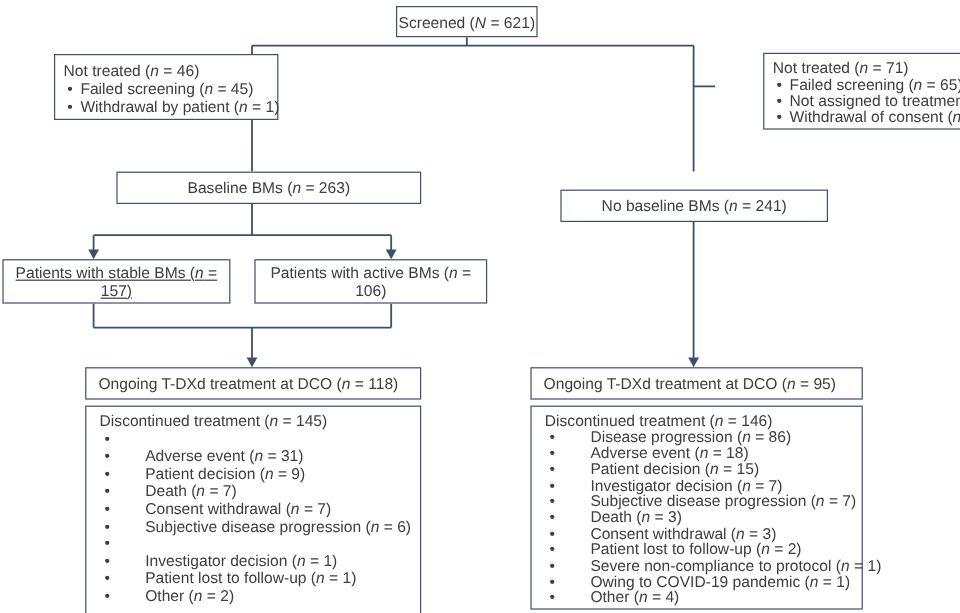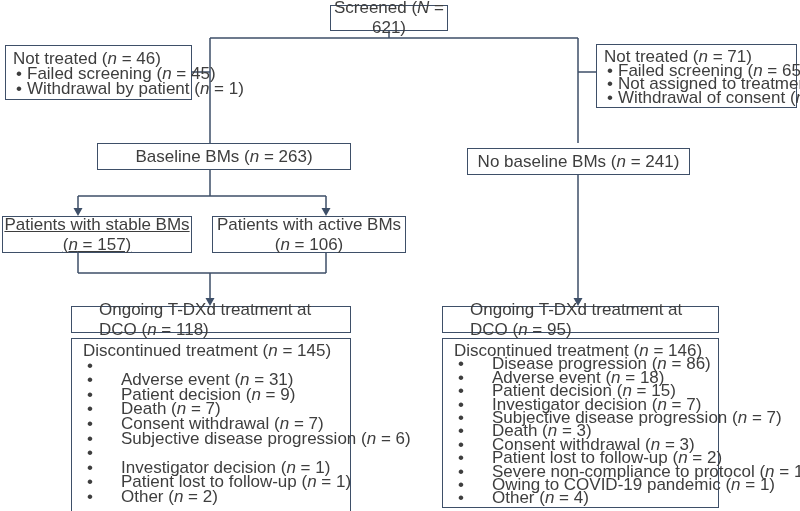--- a/index.html
+++ b/index.html
@@ -7,55 +7,55 @@
     --text:#3e3e3e;
     --background:#ffffff;
   }
   html,body{margin:0;padding:0;background:var(--background);}
   .canvas{
     position:relative;
     width:800px;height:511px;
     background:var(--background);
     font-family:"Liberation Sans", sans-serif;
     color:var(--text);
-    font-size:17px;
+    font-size:13px;
     overflow:hidden;
   }
   svg.lines{
     position:absolute;left:0;top:0;width:800px;height:511px;
     color:var(--line);
     z-index:0;
   }
   .box{
     position:absolute;
     box-sizing:border-box;
     border:1.5px solid var(--line);
     background:var(--background);
     z-index:1;
   }
   .center{display:flex;align-items:center;justify-content:center;text-align:center;}
-  .leftpad{display:flex;align-items:center;padding-left:27px;}
-  .listbox{padding:5px 4px 0 7px;}
+  .leftpad{display:flex;align-items:center;padding-left:10px;}
+  .listbox{padding:5px 4px 0 7px;margin-left:40px;}
   .discbox{padding:5px 6px 0 11px;}
   .t{white-space:nowrap;}
   .li{display:flex;white-space:nowrap;}
   .bu{flex:0 0 auto;}
   .nt .bu{width:11px;padding-left:3px;}
   .disc .bu{width:34px;padding-left:4px;}
   .lh15 .t,.lh15 .li{line-height:15px;}
   .lh135 .t,.lh135 .li{line-height:13.5px;}
   .lh146 .t,.lh146 .li{line-height:14.6px;}
   .lh134 .t,.lh134 .li{line-height:13.4px;}
   i{font-style:italic;}
 
   #screened{left:330px;top:5px;width:118px;height:26px;}
   #nt-left{left:5px;top:45px;width:187px;height:55px;}
   #nt-right{left:596px;top:44px;width:201px;height:64px;}
   #baseline{left:97px;top:143px;width:254px;height:27px;}
-  #no-baseline{left:467px;top:148px;width:223px;height:27px;}
+  #no-baseline{left:467px;top:158px;width:223px;height:27px;}
   #stable{left:2px;top:216px;width:190px;height:37px;text-decoration:underline;}
   #active{left:212px;top:216px;width:194px;height:37px;}
   #ongoing-l{left:71px;top:306px;width:280px;height:27px;}
   #disc-l{left:71px;top:338px;width:280px;height:204px;}
   #ongoing-r{left:442px;top:306px;width:277px;height:27px;}
   #disc-r{left:442px;top:338px;width:277px;height:170px;}
 </style>
 </head>
 <body>
 

